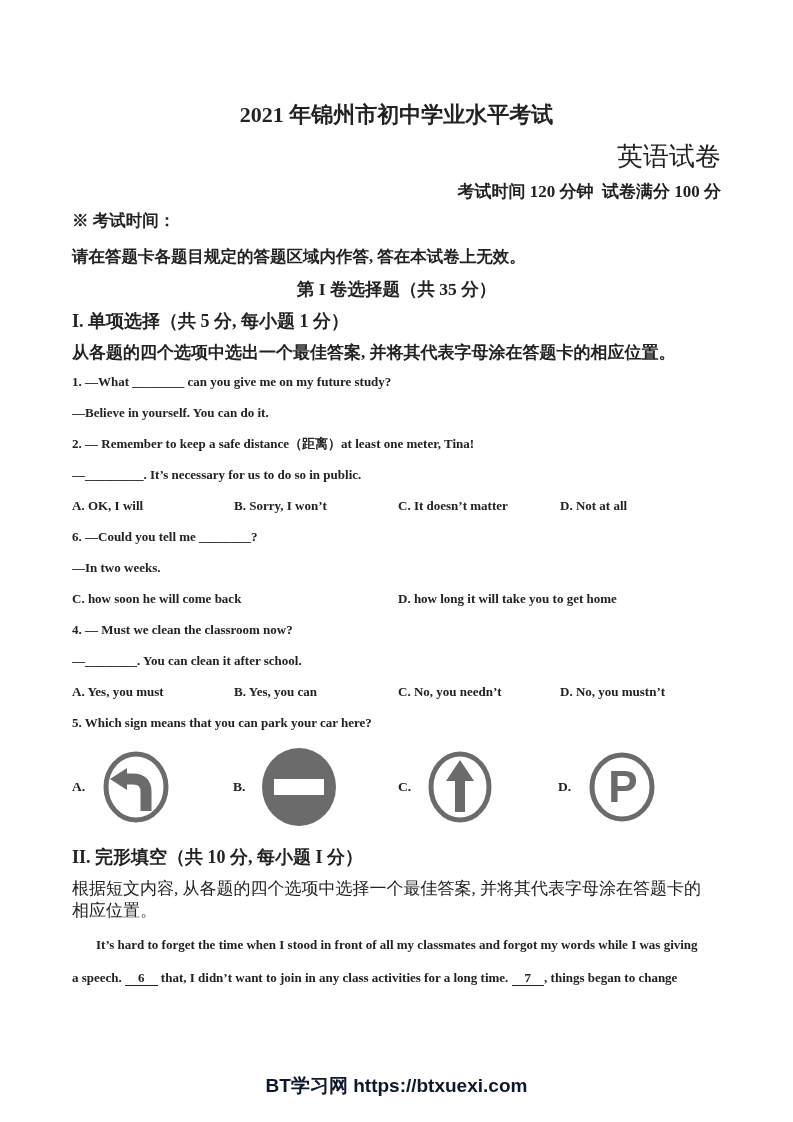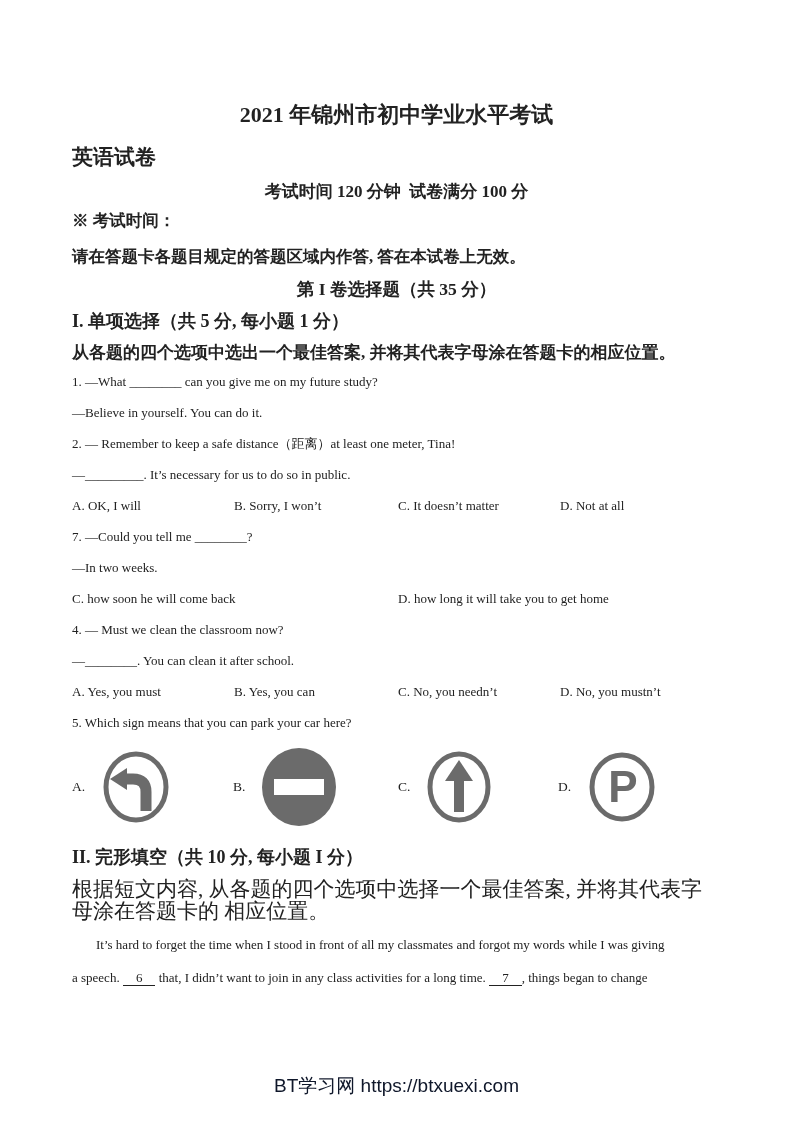--- a/index.html
+++ b/index.html
@@ -7,30 +7,30 @@
     position: relative;
     width: 793px; height: 1122px;
     margin: 0 auto;
     box-sizing: border-box;
     padding: 101px 72px 0 72px;
     background: #ffffff;
     color: #222222;
     font-family: "Liberation Serif", "DejaVu Serif", serif;
     overflow: hidden;
   }
-  .t { white-space: pre-wrap; }
+  .t { white-space: pre-wrap; font-weight: bold; }
   .doc-title   { font-size: 22px; line-height: 28px; font-weight: bold; text-align: center; margin: 0 0 14px 0; }
-  .doc-subtitle{ font-size: 21px; line-height: 28px; font-weight: bold; text-align: left; margin: 0 0 10px 0; }
-  .exam-info   { font-size: 17px; line-height: 22px; font-weight: bold; text-align: center; margin: 0 0 7px 0; }
+  .doc-subtitle{ font-size: 26px; line-height: 28px; font-weight: normal; text-align: right; margin: 0 0 10px 0; }
+  .exam-info   { font-size: 17px; line-height: 22px; font-weight: bold; text-align: right; margin: 0 0 7px 0; }
   .notice-label{ font-size: 16.5px; line-height: 22px; font-weight: bold; margin: 0 0 14px 0; }
   .notice-text { font-size: 16.5px; line-height: 22px; font-weight: bold; margin: 0 0 10px 0; }
   .part-title  { font-size: 17.5px; line-height: 22px; font-weight: bold; text-align: center; margin: 0 0 9px 0; }
   .sec-heading { font-size: 18px; line-height: 24px; font-weight: bold; margin: 0 0 9px 0; }
   .sec-instr-bold { font-size: 17px; line-height: 22px; font-weight: bold; margin: 0 0 9px 0; }
-  .sec-instr-reg  { font-size: 21px; line-height: 22px; font-weight: normal; margin: 0 0 13px 0; }
+  .sec-instr-reg  { font-size: 17px; line-height: 22px; font-weight: normal; margin: 0 0 13px 0; }
   .line { font-size: 13px; line-height: 17px; margin: 0 0 14px 0; }
   .opts { display: flex; }
   .opts .c1 { width: 162px; }
   .opts .c2 { width: 164px; }
   .opts .c3 { width: 162px; }
   .opts .c4 { flex: 1; }
   .opts2 .h1 { width: 326px; }
   .opts2 .h2 { flex: 1; }
   .signs-row { position: relative; height: 84px; margin: 0 0 16px 0; }
   .sign-group { position: absolute; top: 0; height: 84px; display: flex; align-items: center; gap: 15px; }
@@ -75,21 +75,21 @@
 
   <div class="line t">2. — Remember to keep a safe distance（距离）at least one meter, Tina!</div>
   <div class="line t">—_________. It’s necessary for us to do so in public.</div>
   <div class="line opts">
     <span class="c1 t">A. OK, I will</span>
     <span class="c2 t">B. Sorry, I won’t</span>
     <span class="c3 t">C. It doesn’t matter</span>
     <span class="c4 t">D. Not at all</span>
   </div>
 
-  <div class="line t">7. —Could you tell me ________?</div>
+  <div class="line t">6. —Could you tell me ________?</div>
   <div class="line t">—In two weeks.</div>
   <div class="line opts opts2">
     <span class="h1 t">C. how soon he will come back</span>
     <span class="h2 t">D. how long it will take you to get home</span>
   </div>
 
   <div class="line t">4. — Must we clean the classroom now?</div>
   <div class="line t">—________. You can clean it after school.</div>
   <div class="line opts">
     <span class="c1 t">A. Yes, you must</span>

